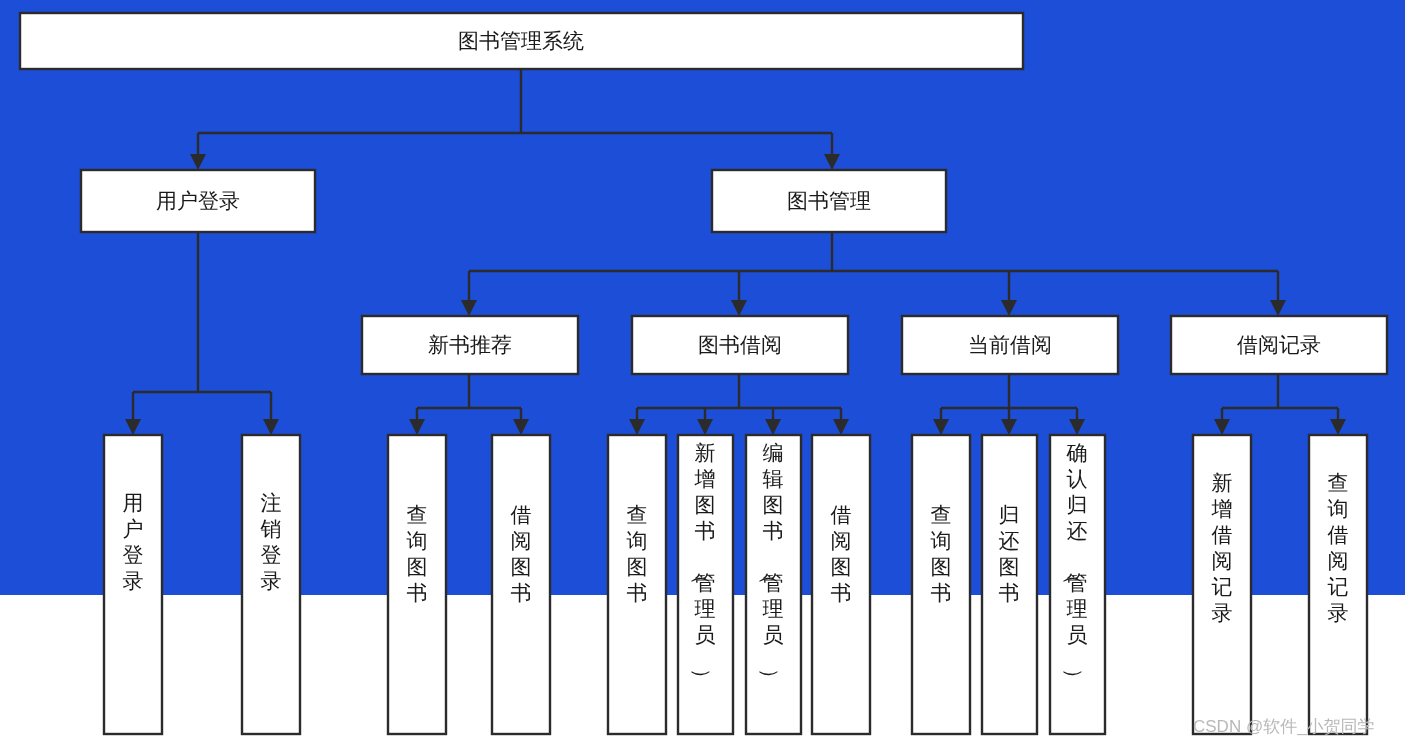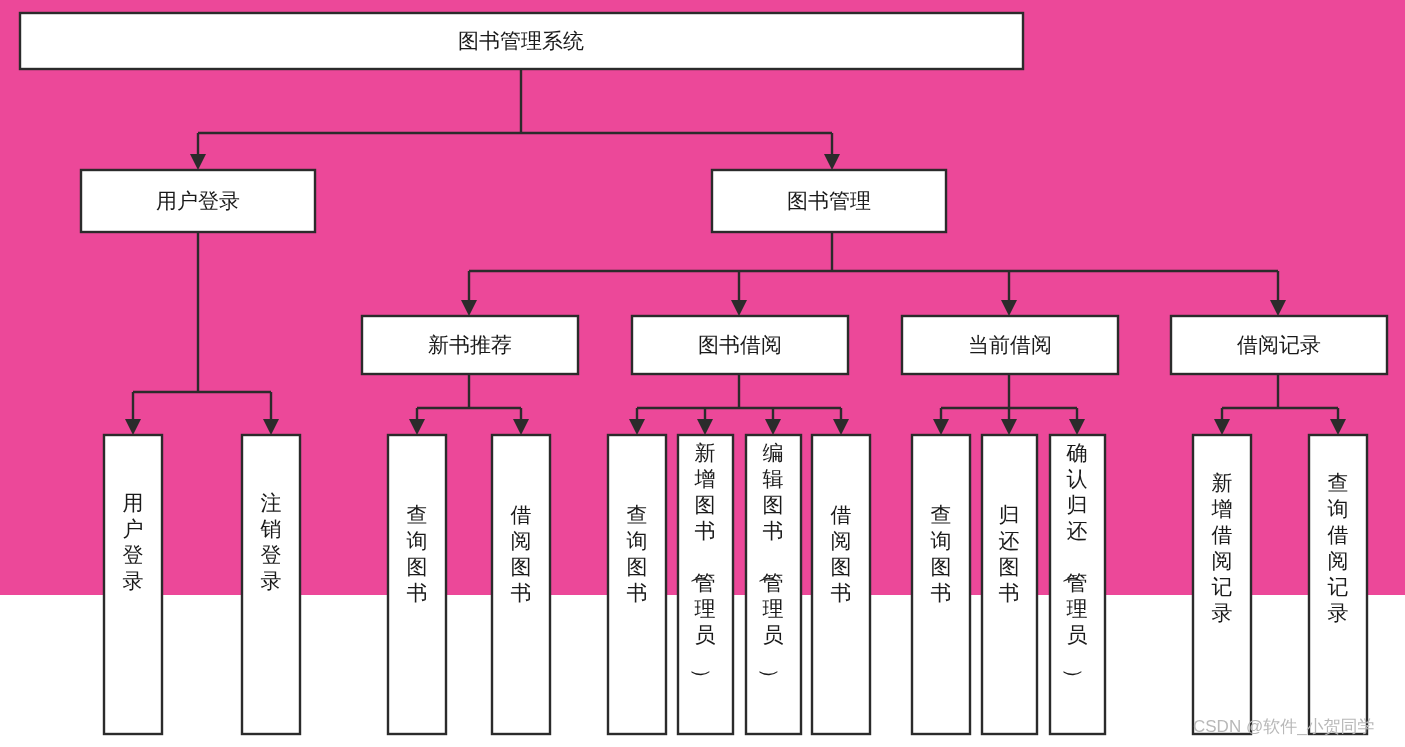--- a/index.html
+++ b/index.html
@@ -10,21 +10,21 @@
   body {
     width: 1405px;
     height: 747px;
     font-family: "Liberation Sans", "DejaVu Sans", sans-serif;
     overflow: hidden;
   }
   #diagram-root {
     position: relative;
     width: 1405px;
     height: 595px;
-    background: #ec4899;
+    background: #1d4ed8;
   }
   svg.diagram-canvas {
     position: absolute;
     left: 0;
     top: 0;
     width: 1405px;
     height: 747px;
     display: block;
   }
   .node-box {

